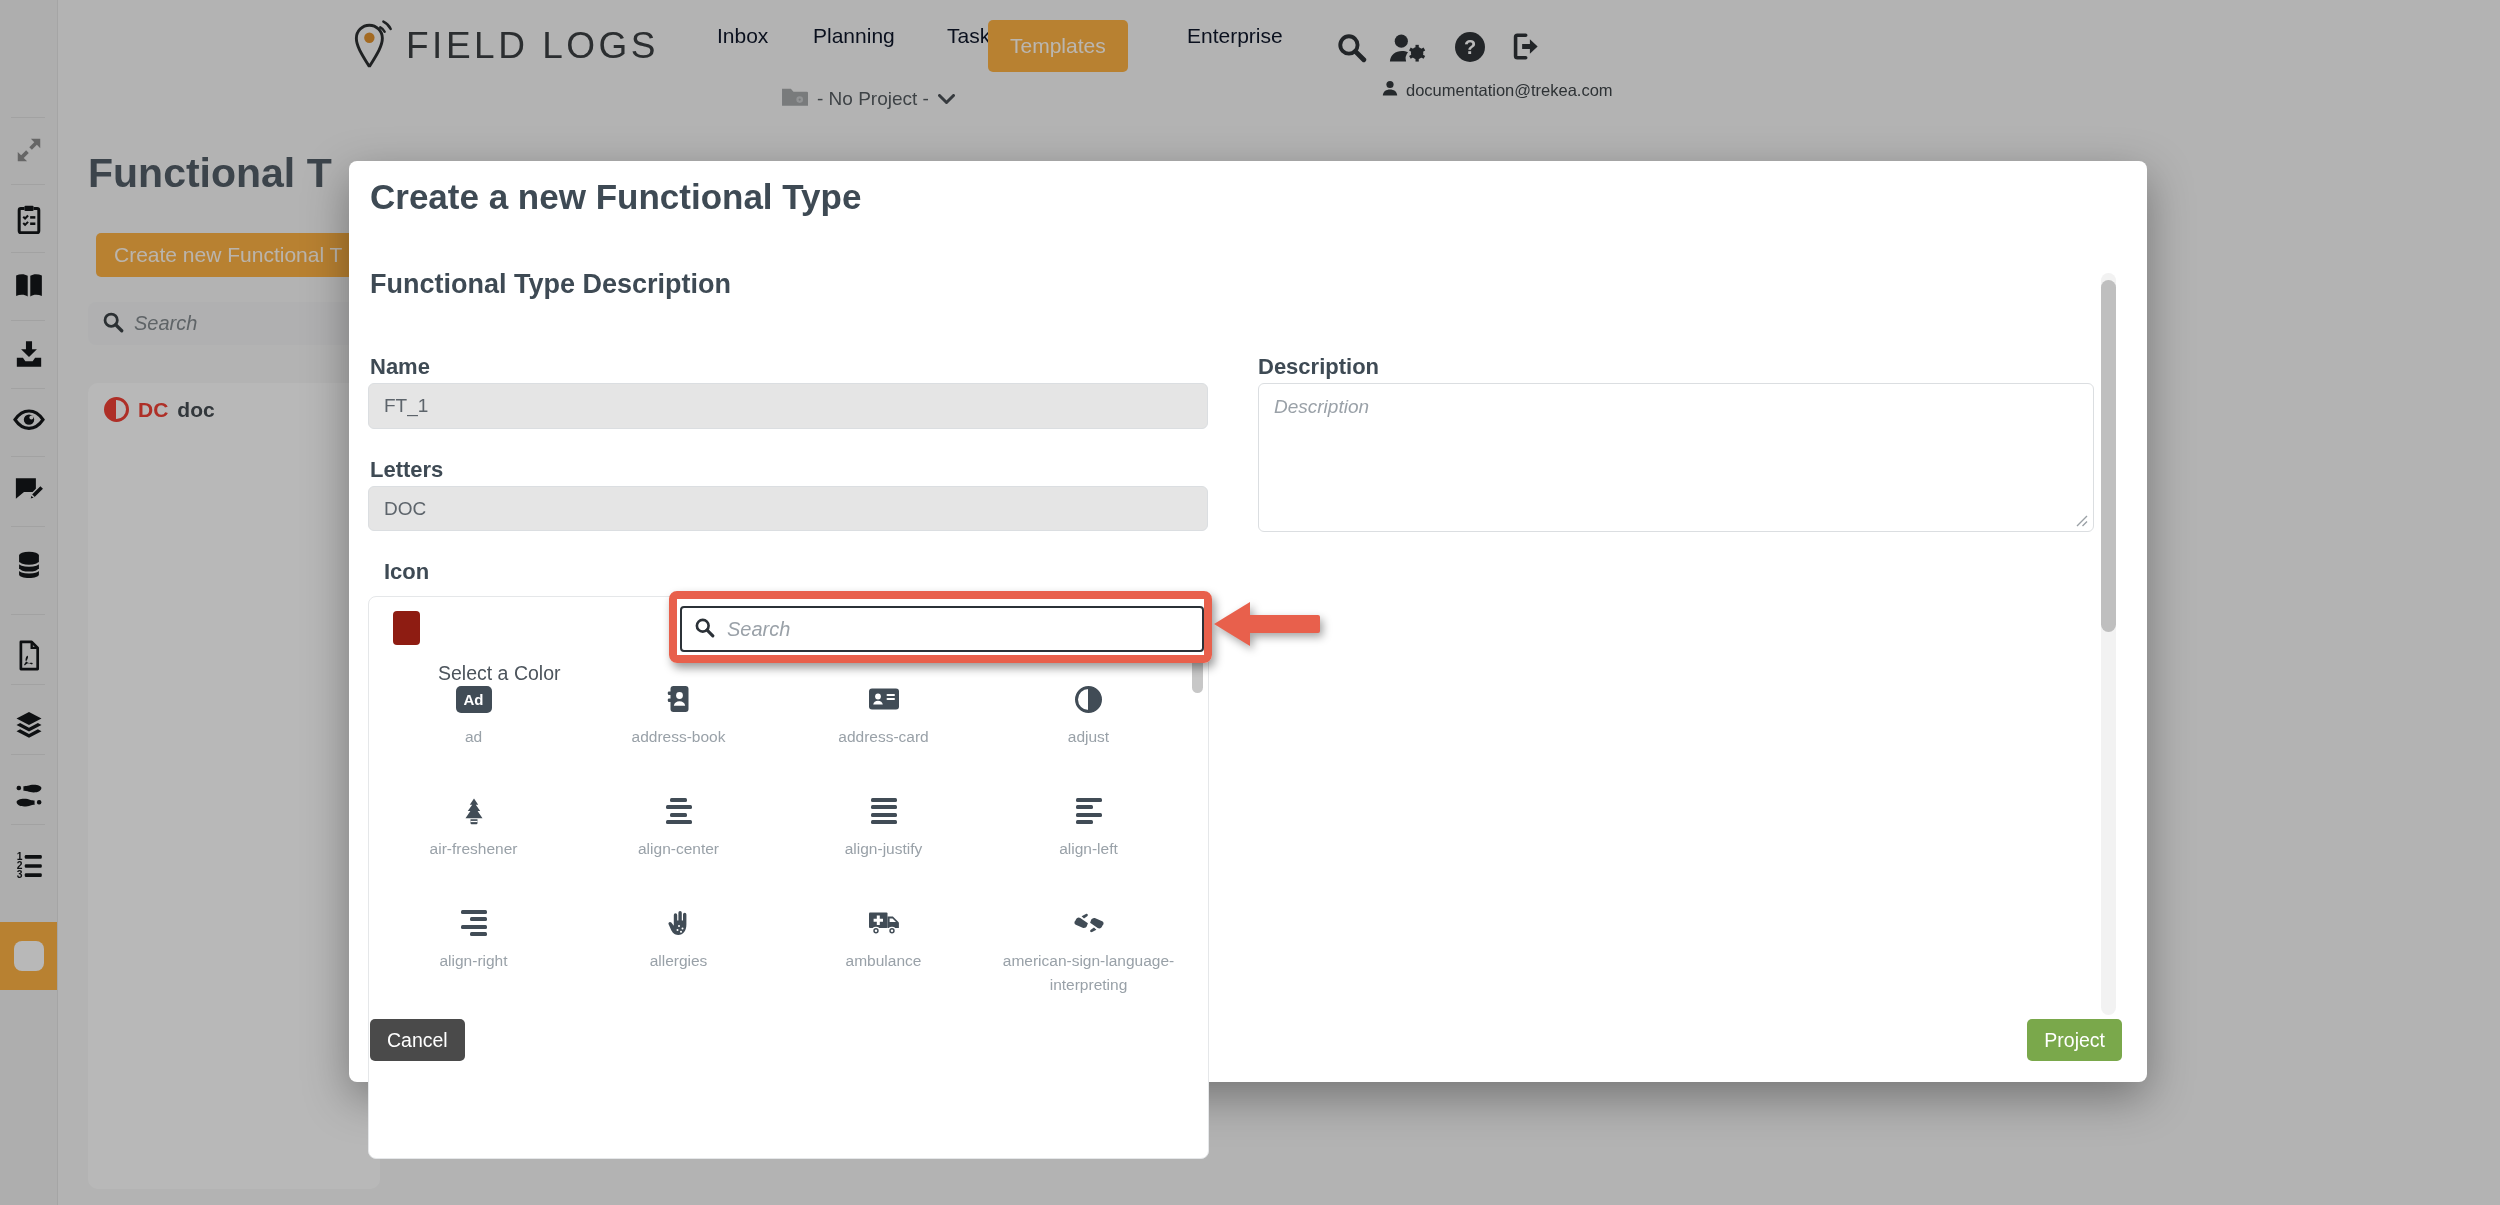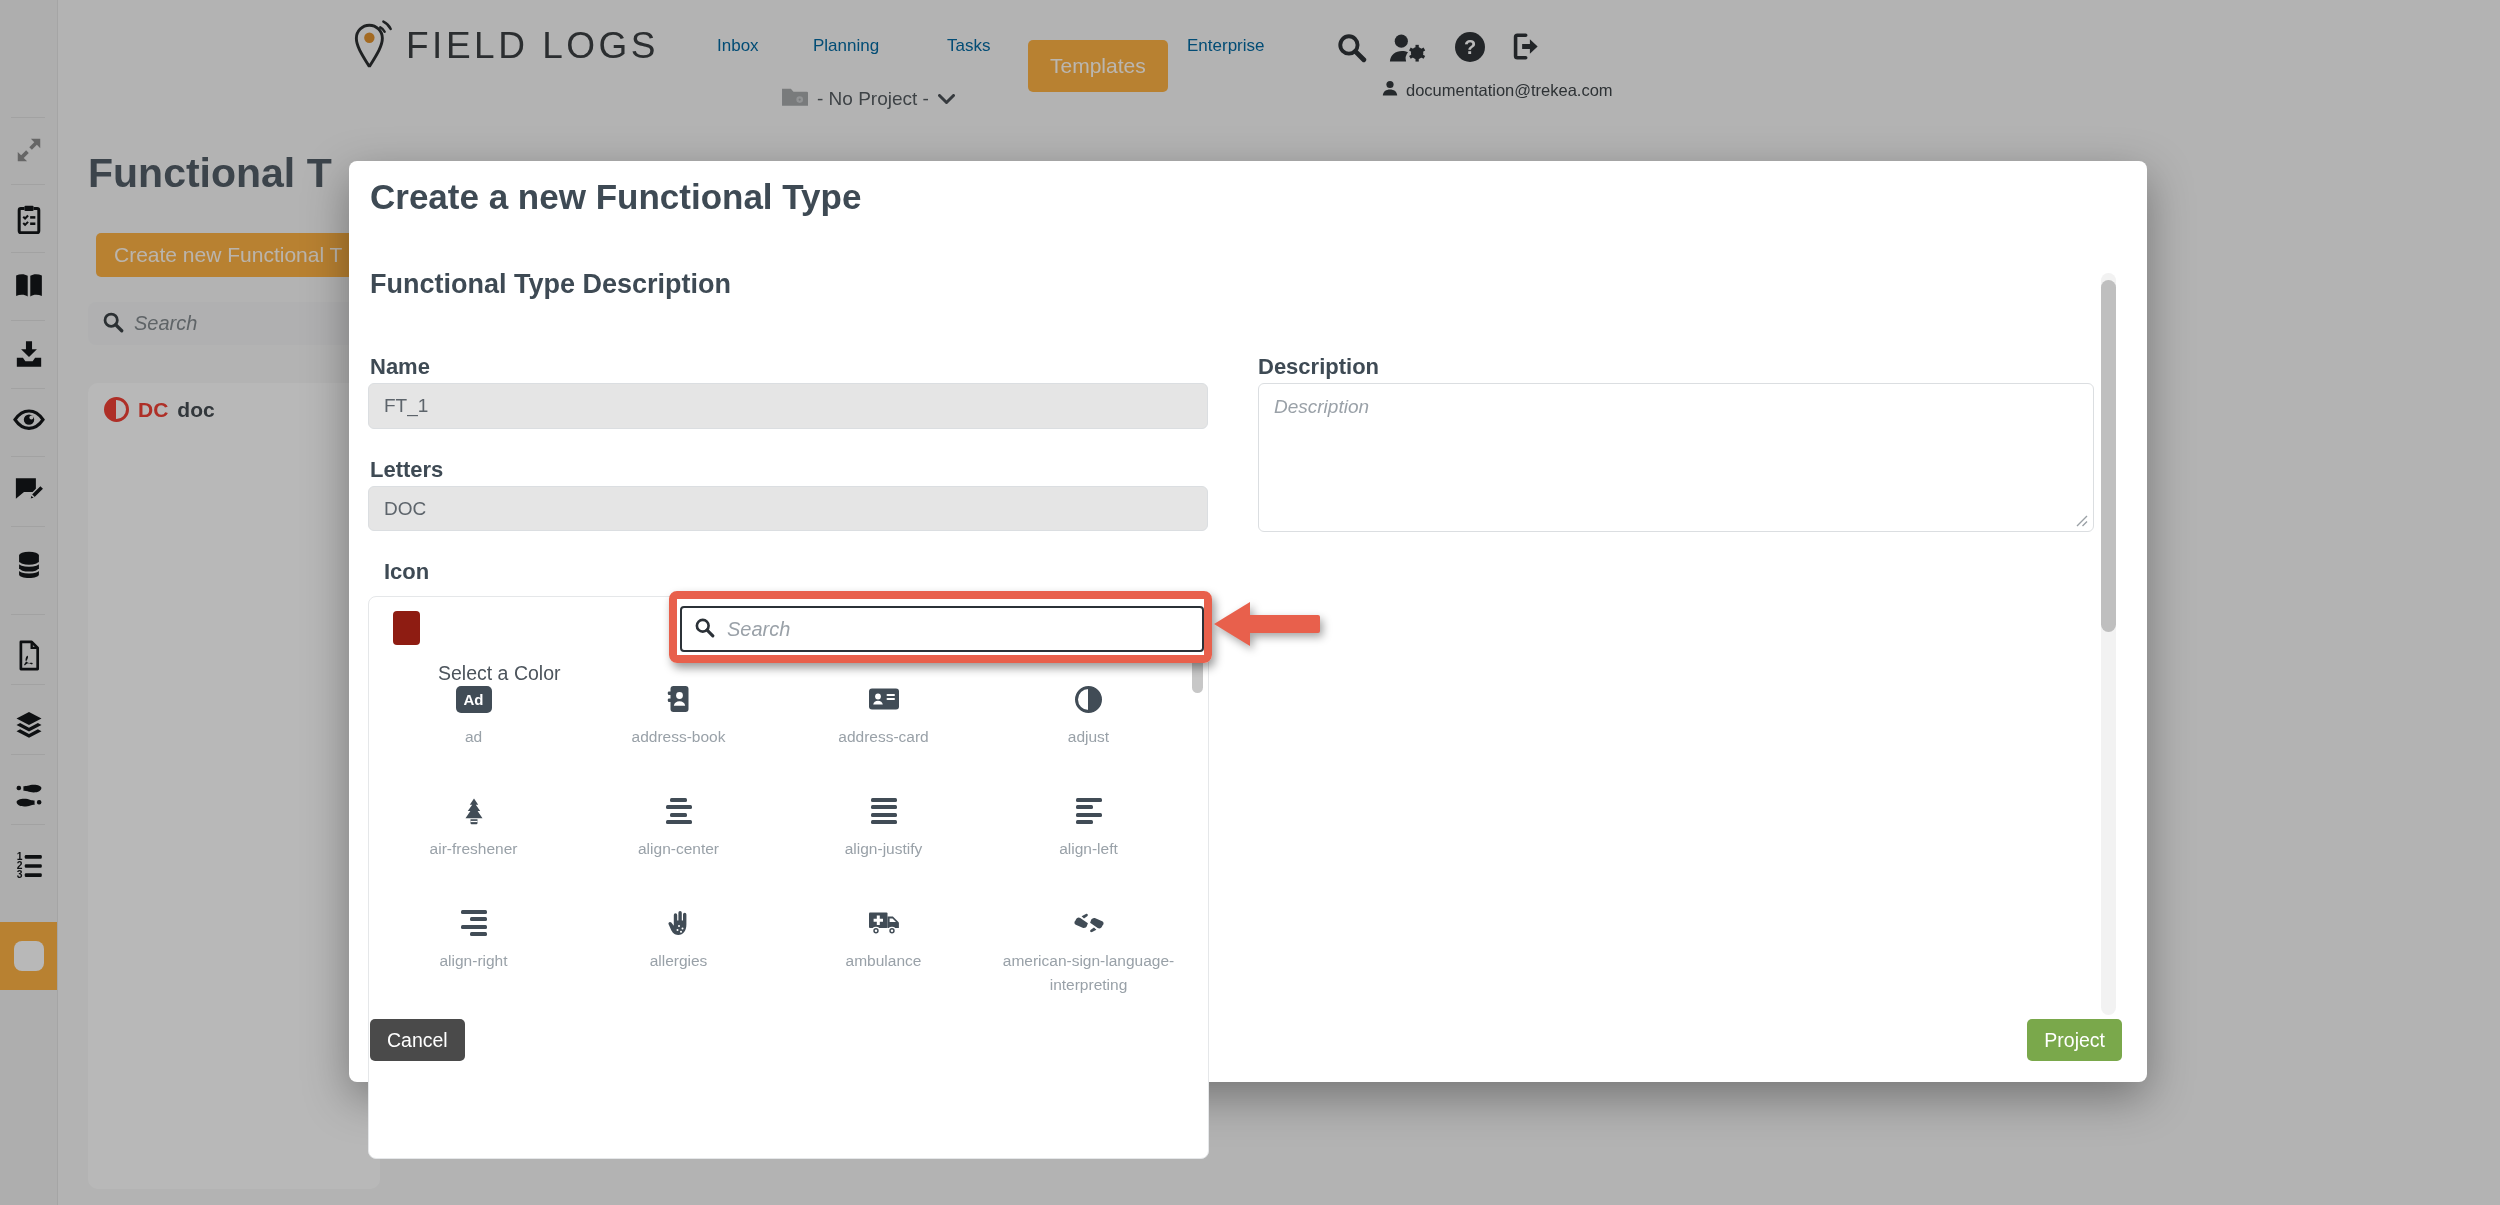--- a/index.html
+++ b/index.html
@@ -6,24 +6,24 @@
   body{font-family:"Liberation Sans",sans-serif;}
   .page{position:relative;width:2500px;height:1205px;background:#f6f6f6;overflow:hidden;}
 
   
   .overlay{position:absolute;inset:0;background:rgba(0,0,0,0.27);z-index:5;}
 
   
   .hdr{position:absolute;z-index:1;}
   .logo{left:352px;top:18px;display:flex;align-items:center;gap:12px;}
   .logo-text{font-size:37px;font-weight:300;letter-spacing:3.5px;color:#3c4043;}
-  .navlink{top:36px;font-size:17px;color:#0369a1;cursor:pointer;}
+  .navlink{top:24px;font-size:21px;color:#0f172a;cursor:pointer;}
   .nav-inbox{left:717px;} .nav-planning{left:813px;} .nav-tasks{left:947px;} .nav-enterprise{left:1187px;}
-  .nav-templates{left:1028px;top:20px;background:var(--accent-orange);color:rgba(255,255,255,0.93);
-    font-size:21px;padding:14px 22px;border-radius:5px;margin-top:20px;}
+  .nav-templates{left:988px;top:20px;background:var(--accent-orange);color:rgba(255,255,255,0.93);
+    font-size:21px;padding:14px 22px;border-radius:5px;}
   .hicon{top:32px;width:32px;height:32px;}
   .h-search{left:1336px;} .h-usercog{left:1388px;} .h-help{left:1455px;} .h-signout{left:1512px;}
   .help-circle{width:30px;height:30px;border-radius:50%;background:#2f3438;color:#fff;display:flex;
     align-items:center;justify-content:center;font-weight:bold;font-size:20px;}
   .proj{left:781px;top:86px;display:flex;align-items:center;gap:9px;font-size:19px;color:#565c61;}
   .email{left:1382px;top:80px;display:flex;align-items:center;gap:8px;font-size:16.5px;color:#3f4549;}
 
   
   .sidebar{position:absolute;z-index:1;left:0;top:0;width:57px;height:1205px;background:#efefef;border-right:1px solid #e3e3e3;}
   .sb{position:absolute;left:50%;transform:translateX(-50%);}

